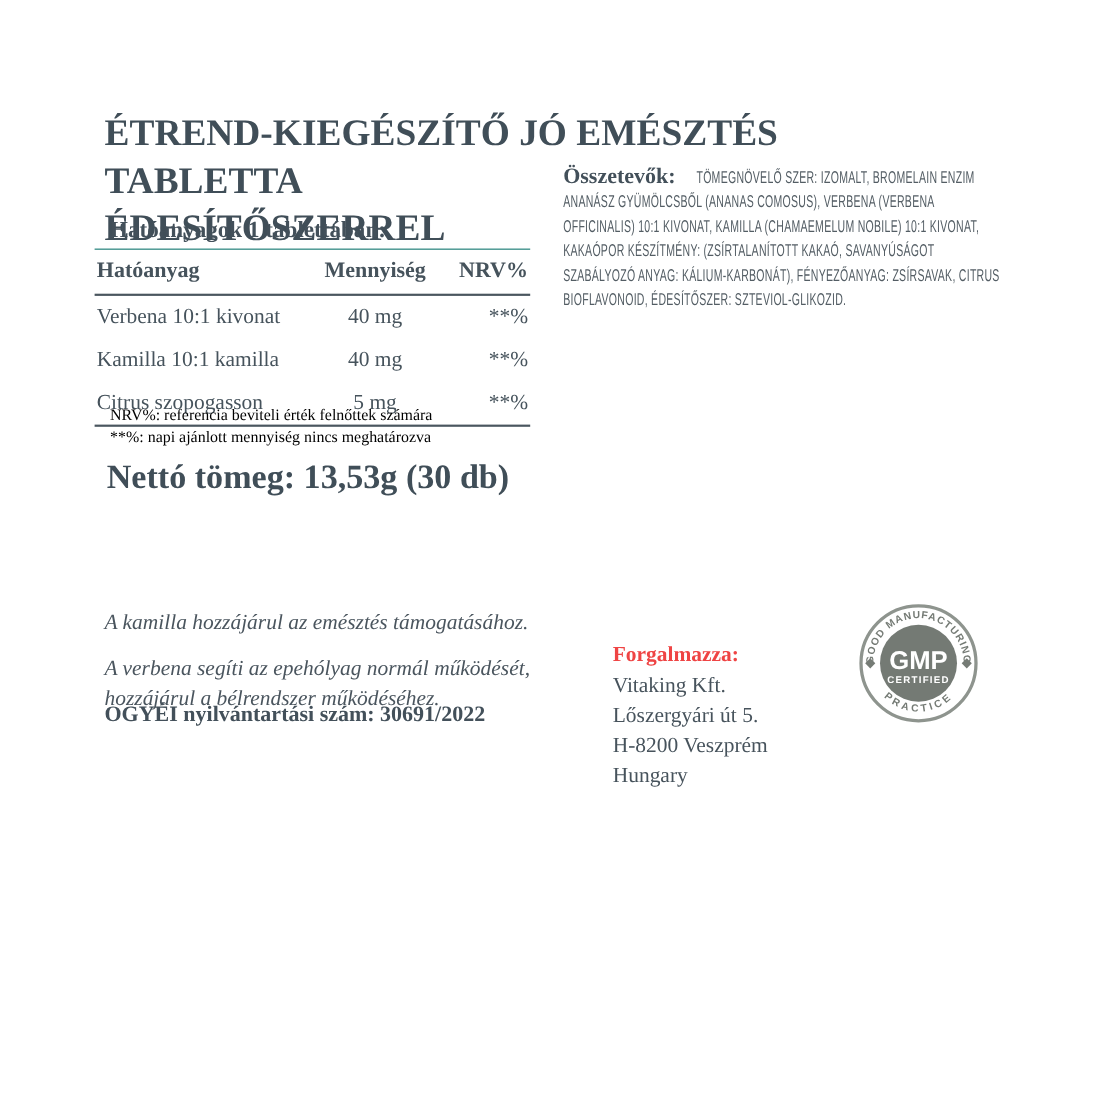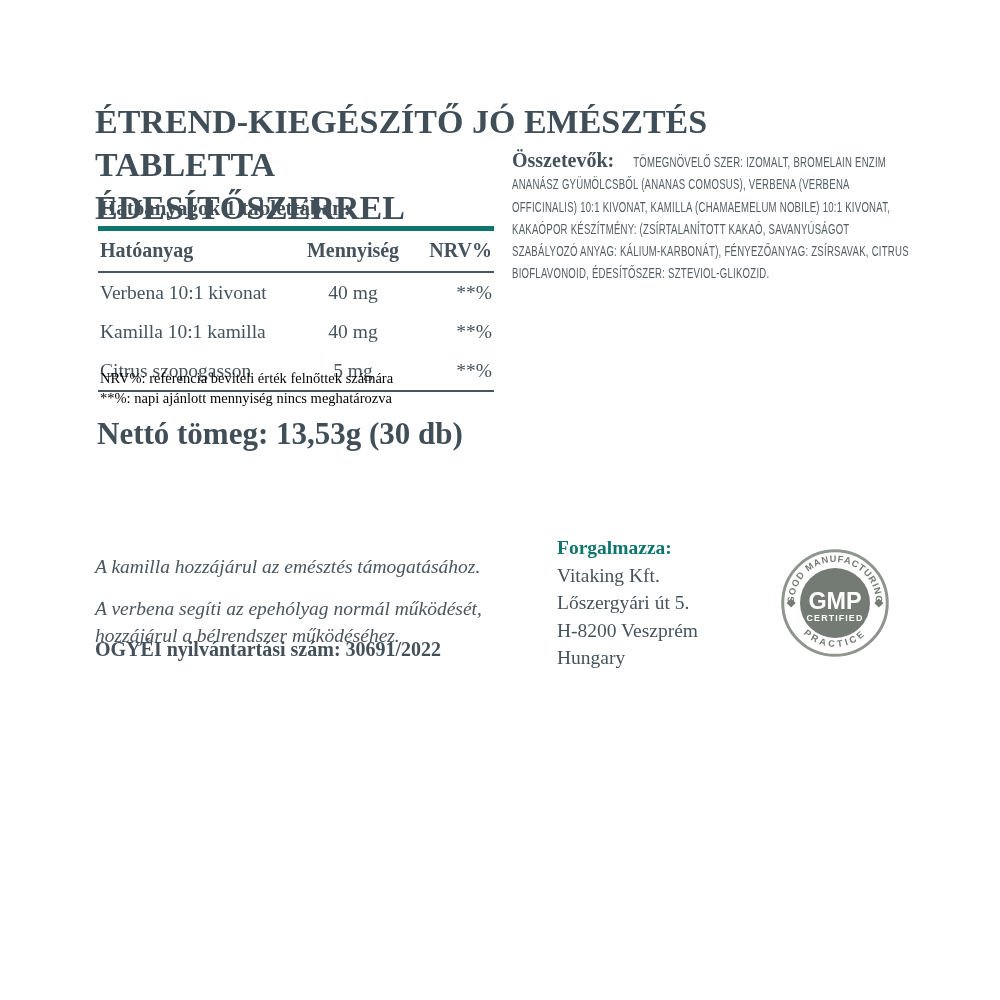--- a/index.html
+++ b/index.html
@@ -11,22 +11,22 @@
   .title {
     position:absolute; left:95px; top:100px; width:800px;
     font-weight:bold; font-size:34px; line-height:43px; color:#404e58;
   }
   
   .table-heading {
     position:absolute; left:100px; top:196px;
     font-weight:bold; font-size:21px; color:#43505a;
   }
   .ing-table {
-    position:absolute; left:98px; top:226px; width:396px;
-    border-top:5px solid #0f766e; font-size:19.5px; color:#46535c;
+    position:absolute; left:86px; top:226px; width:396px;
+    border-top:1px solid #0f766e; font-size:19.5px; color:#46535c;
   }
   .thead {
     display:flex; align-items:baseline; padding:8px 2px 9px 2px;
     font-weight:bold; font-size:20px; border-bottom:2px solid #4a565f;
   }
   .trow { display:flex; align-items:flex-start; padding:8.5px 2px; }
   .tbody { border-bottom:2.5px solid #4a565f; }
   .c-name { flex:1; text-align:left; }
   .c-amt  { width:130px; text-align:center; }
   .c-nrv  { width:74px; text-align:right; }
@@ -66,21 +66,21 @@
   .claim-2 { top:575px; }
   .registration {
     position:absolute; left:95px; top:638px;
     font-weight:bold; font-size:20px; color:#43505a;
   }
   
   .distributor {
     position:absolute; left:557px; top:534px;
     font-size:19.5px; line-height:27.5px; color:#47535c;
   }
-  .distributor .d-label { font-weight:bold; color:#0f766e; }
+  .distributor .d-label { font-weight:bold; color:#ef4444;margin-top:48px; }
   
   .gmp-badge { position:absolute; left:779px; top:547px; width:112px; height:112px; }
 </style>
 </head>
 <body>
 
 <div class="canvas">
 
   <div class="title">
     <div>ÉTREND-KIEGÉSZÍTŐ JÓ EMÉSZTÉS TABLETTA</div>

